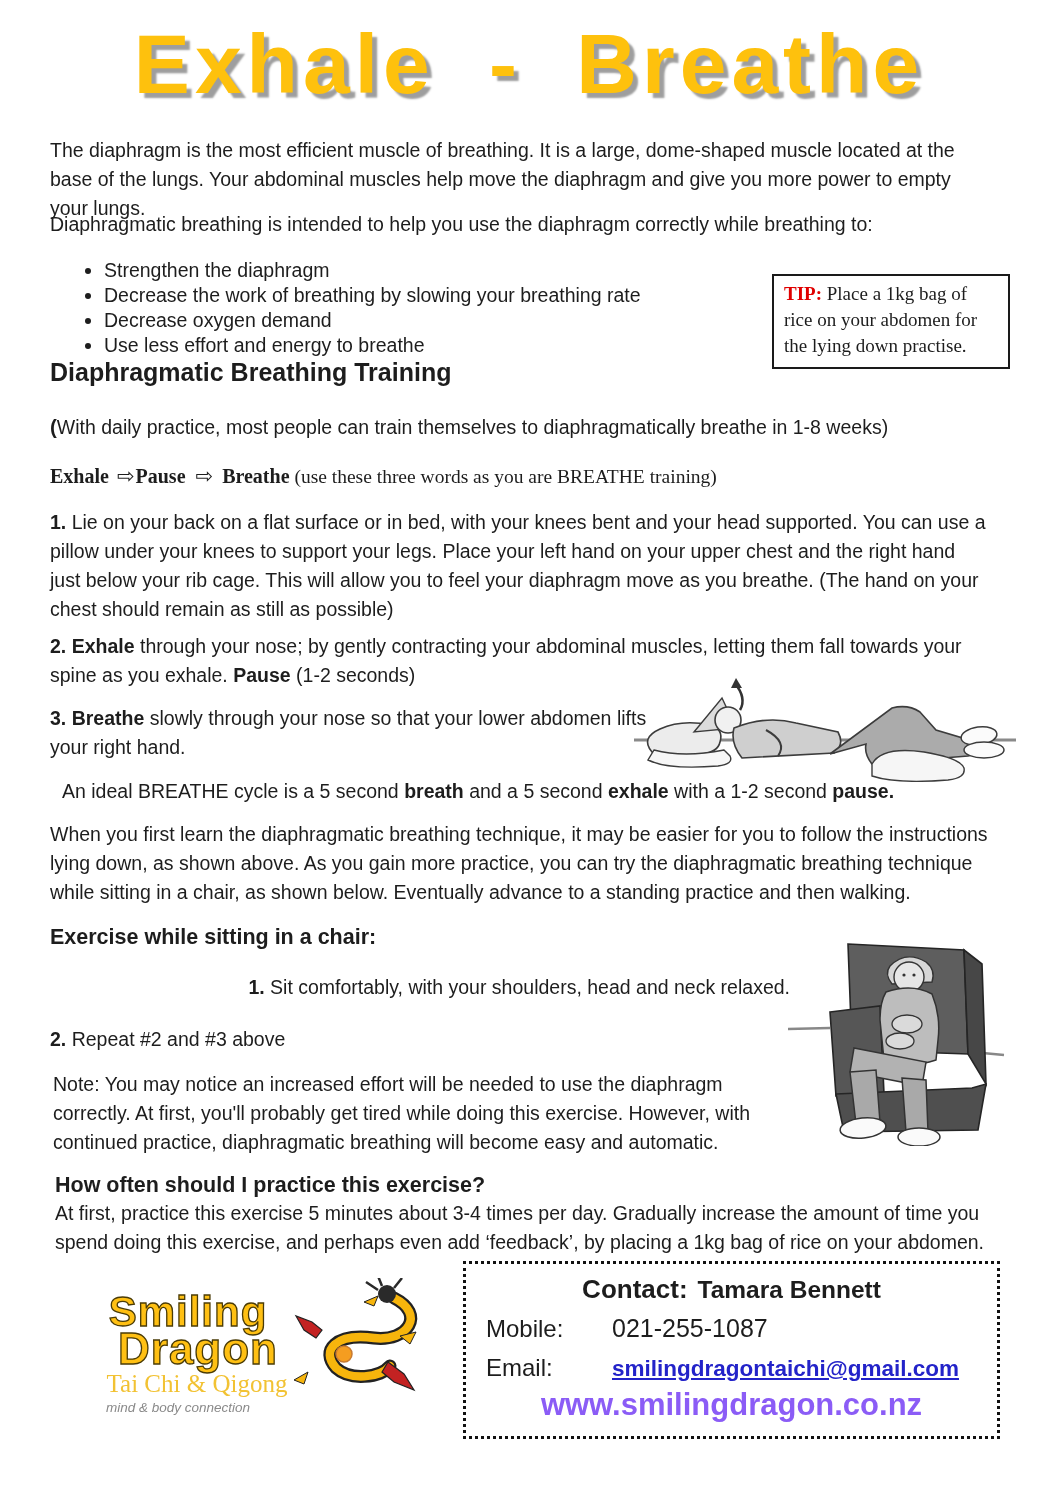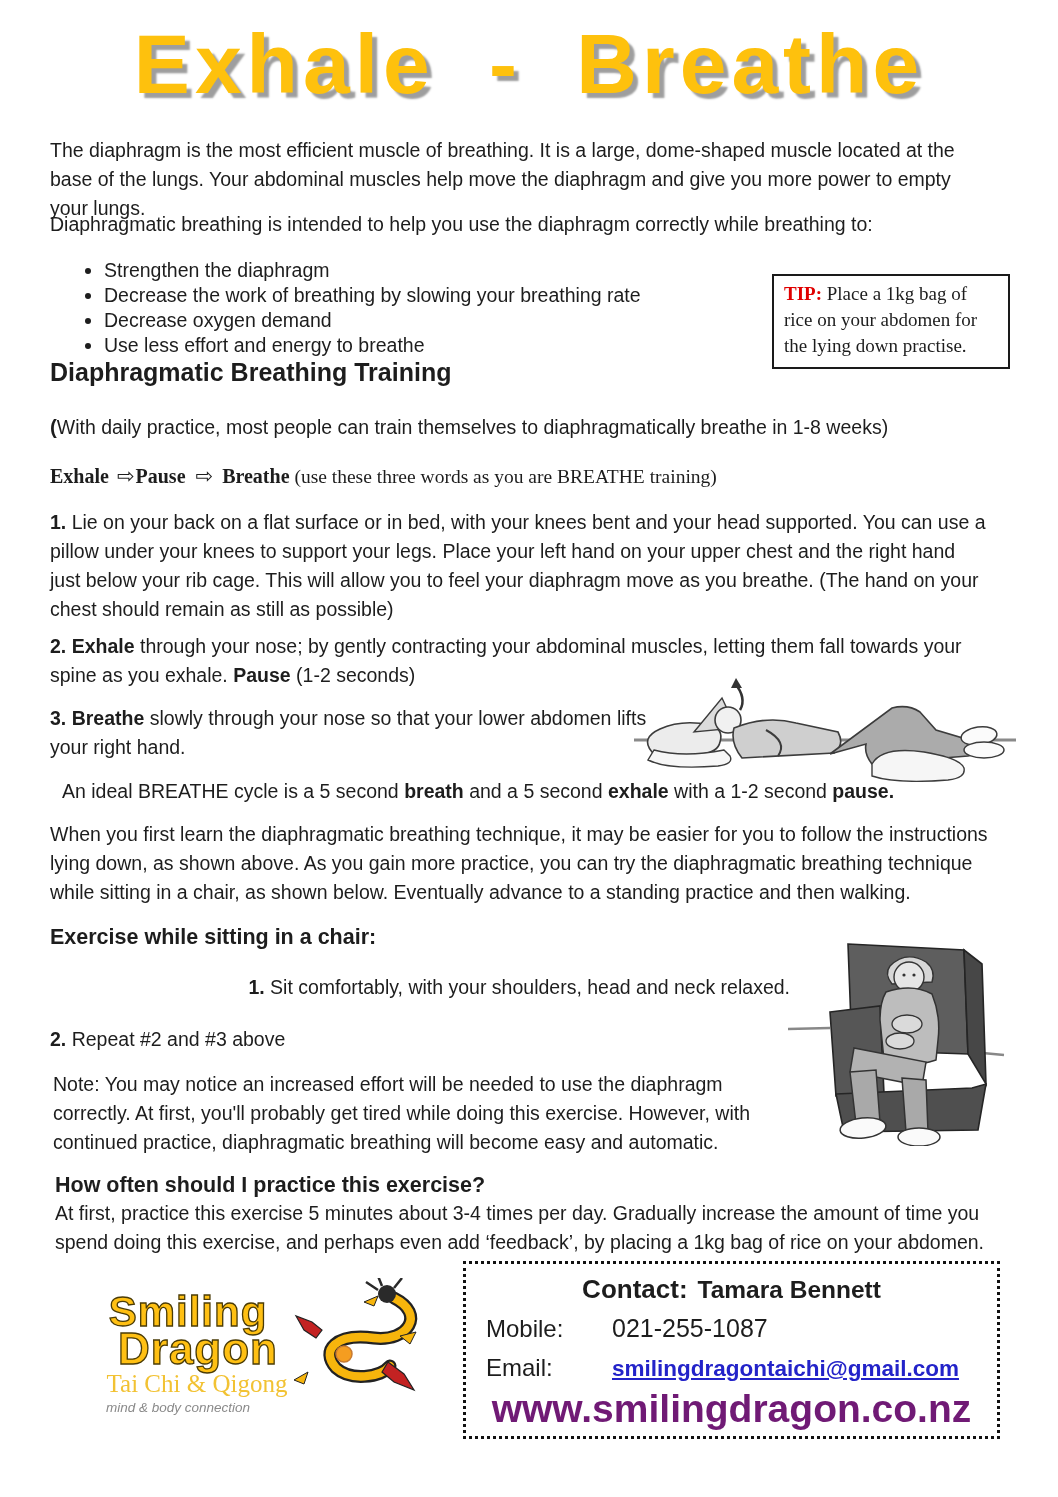--- a/index.html
+++ b/index.html
@@ -65,21 +65,21 @@
   .contact-heading { position:absolute; top:10px; left:0; width:100%; text-align:center;
     font-size:26px; font-weight:bold; white-space:nowrap; }
   .contact-heading .cname { font-size:24.5px; margin-left:10px; }
   .crow { position:absolute; left:20px; font-size:24px; }
   .crow .clabel { display:inline-block; width:126px; }
   .row-mobile { top:50px; }
   .row-mobile .cvalue { font-size:25px; }
   .row-email { top:90px; }
   .email-link { color:#2323c9; font-weight:bold; text-decoration:underline; font-size:22.5px; cursor:pointer; }
   .website { position:absolute; top:123px; left:0; width:100%; text-align:center;
-    font-size:39px; font-weight:bold; color:#701a75; cursor:pointer; }
+    font-size:31px; font-weight:bold; color:#8b5cf6; cursor:pointer; }
 </style>
 </head>
 <body>
 
 <div class="page">
 
   <h1 class="title">Exhale - Breathe</h1>
 
   <p class="body abs p2">Diaphragmatic breathing is intended to help you use the diaphragm correctly while breathing to:</p>
   <p class="body abs p1">The diaphragm is the most efficient muscle of breathing. It is a large, dome-shaped muscle located at the base of the lungs. Your abdominal muscles help move the diaphragm and give you more power to empty your lungs.</p>

